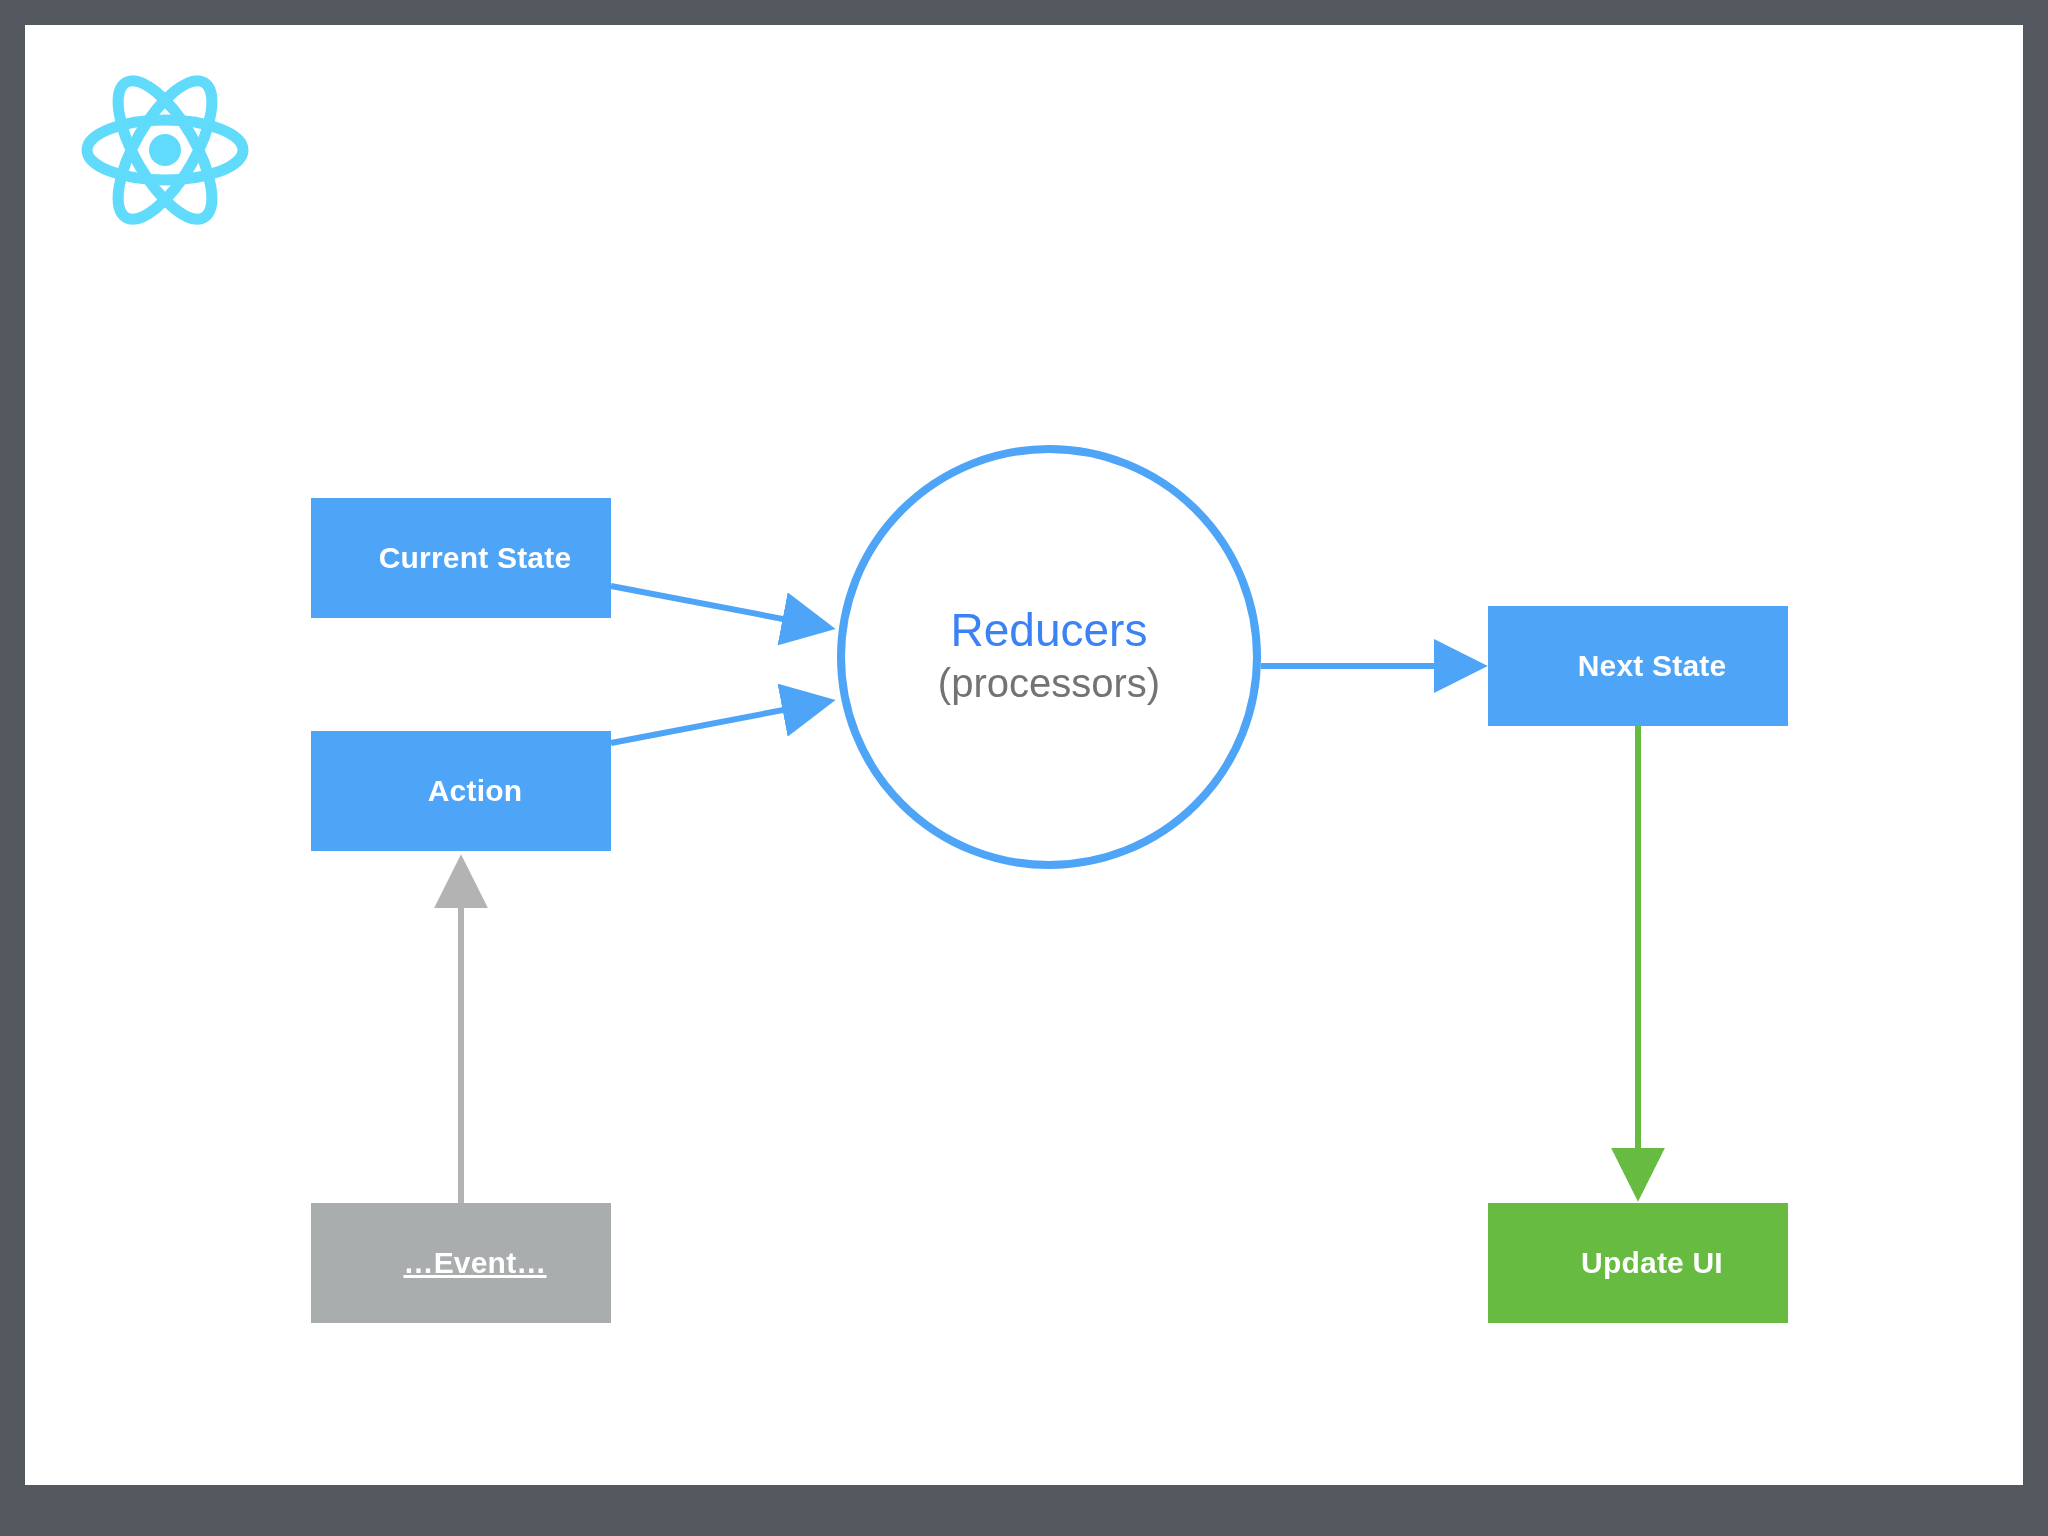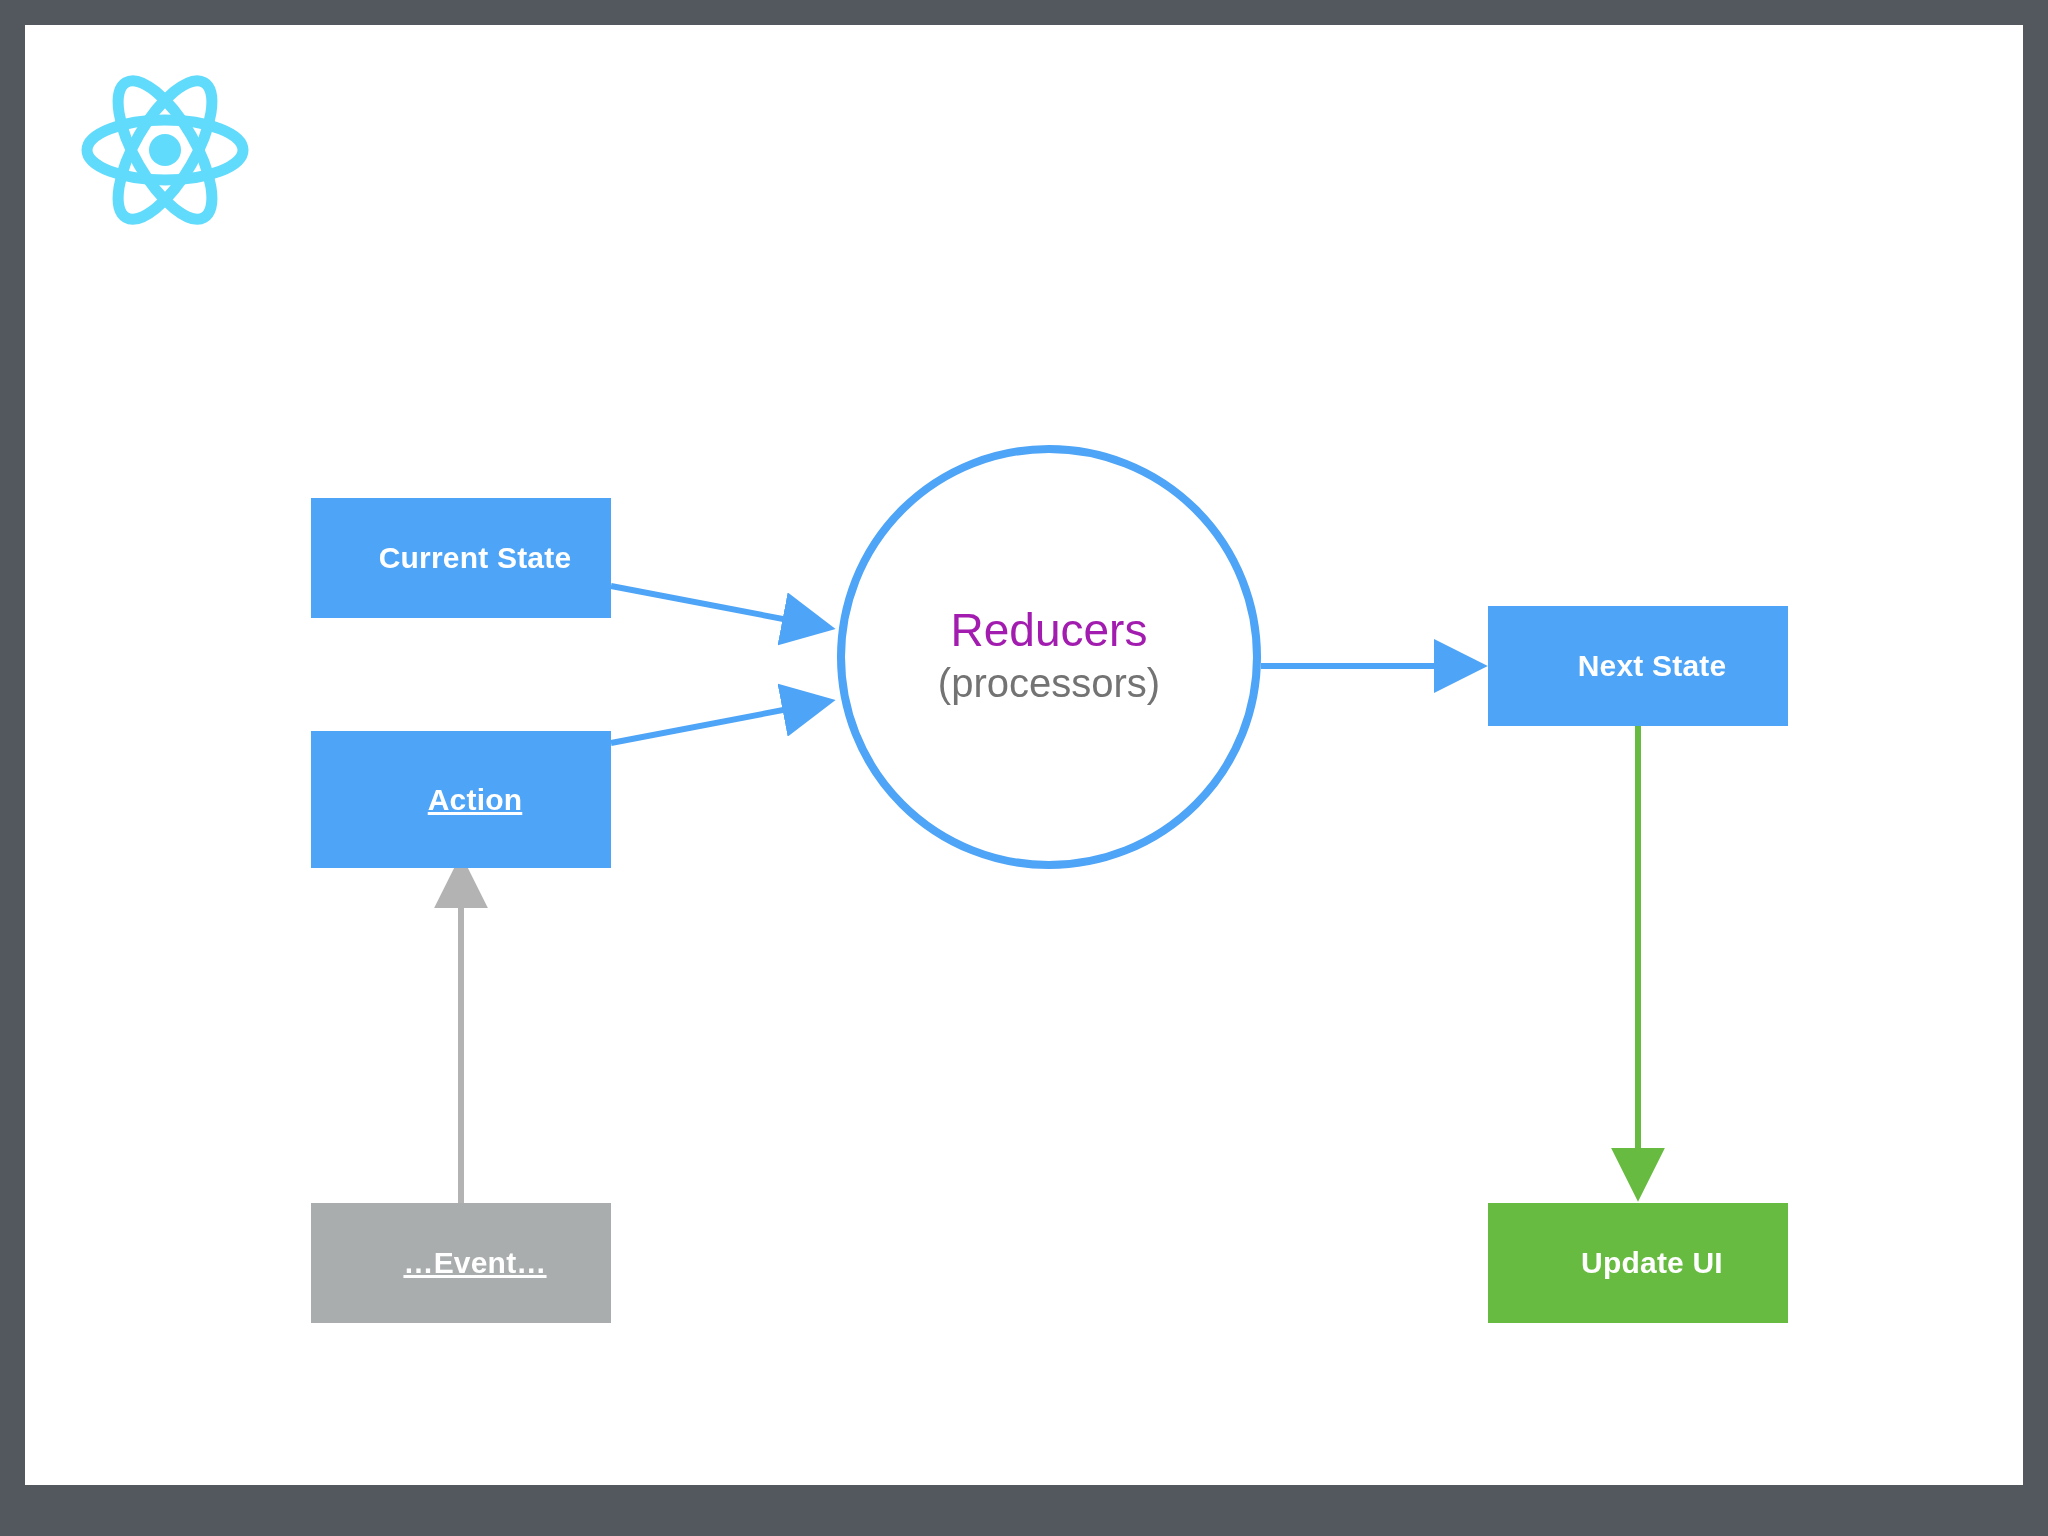--- a/index.html
+++ b/index.html
@@ -54,21 +54,21 @@
     letter-spacing: 0.2px;
     white-space: nowrap;
     padding-left: 28px;
   }
   .node-blue  { background: #4ea4f6; }
   .node-gray  { background: #a9adad; text-decoration: underline; }
   .node-green { background: #68bb41; }
 
   
   .n-current-state { left: 286px;  top: 473px;  width: 300px; height: 120px; }
-  .n-action        { left: 286px;  top: 706px;  width: 300px; height: 137px; text-decoration: underline; }
+  .n-action        { left: 286px;  top: 706px;  width: 300px; height: 120px; }
   .n-event         { left: 286px;  top: 1178px; width: 300px; height: 120px; }
   .n-next-state    { left: 1463px; top: 581px;  width: 300px; height: 120px; }
   .n-update-ui     { left: 1463px; top: 1178px; width: 300px; height: 120px; }
 
   
   .circle {
     position: absolute;
     left: 812px;
     top: 420px;
     width: 424px;
@@ -78,21 +78,21 @@
     box-sizing: border-box;
     background: #ffffff;
     display: flex;
     flex-direction: column;
     align-items: center;
     justify-content: center;
   }
   .circle-title {
     font-size: 46px;
     font-weight: 400;
-    color: #a21caf;
+    color: #3b82f6;
     line-height: 1.05;
   }
   .circle-sub {
     font-size: 40px;
     font-weight: 400;
     color: #737373;
     line-height: 1.25;
     margin-top: 4px;
   }
 

